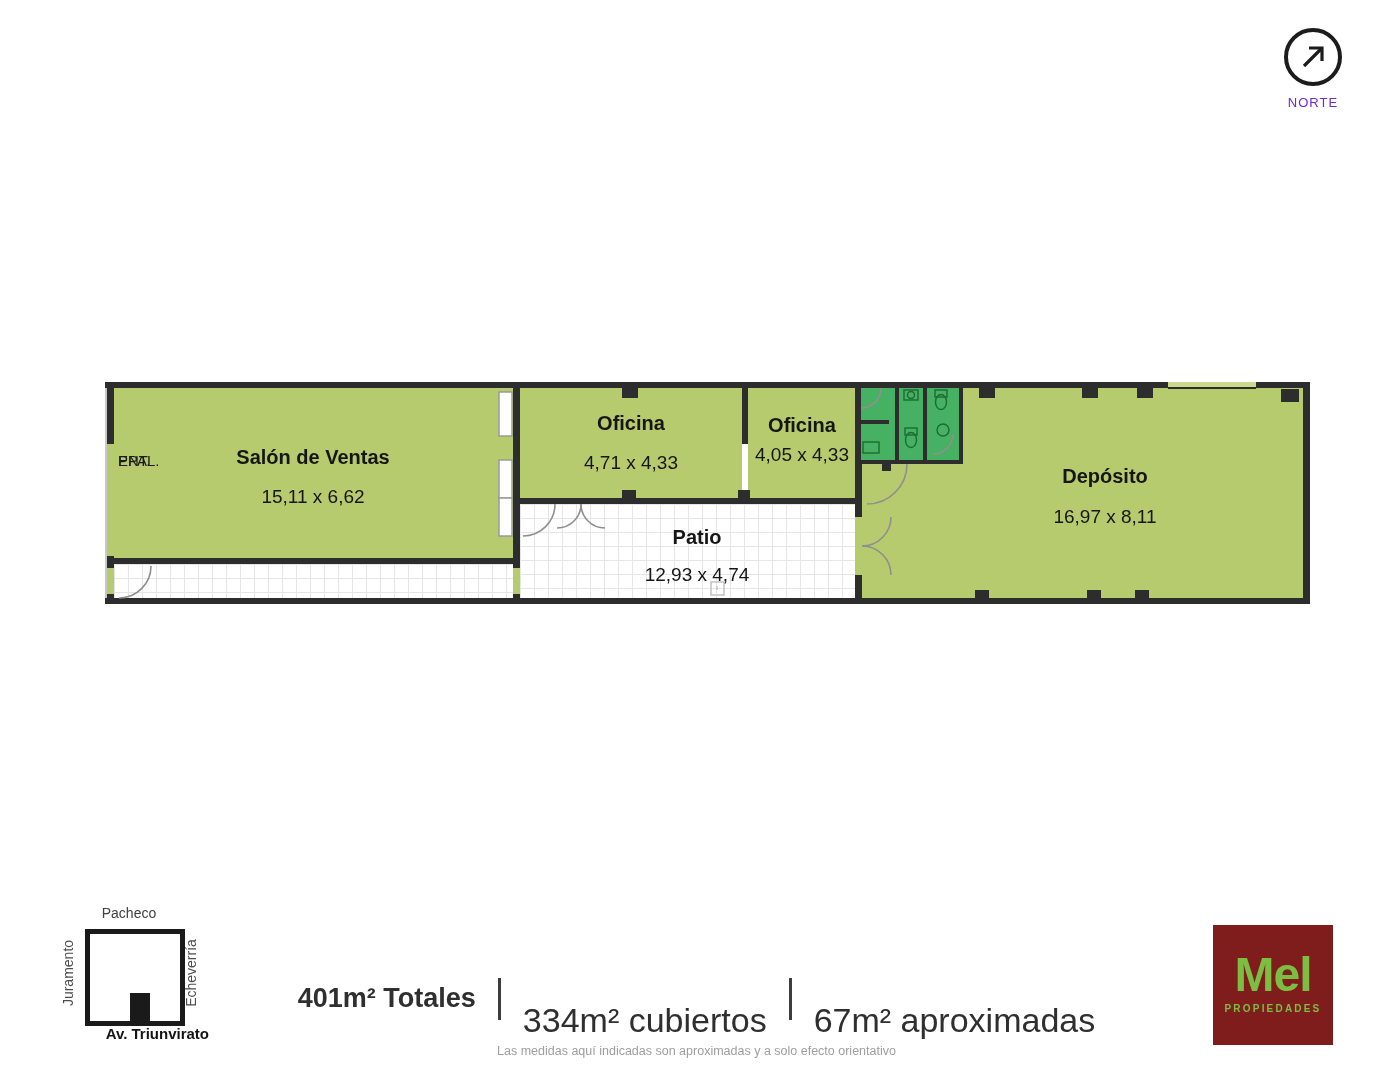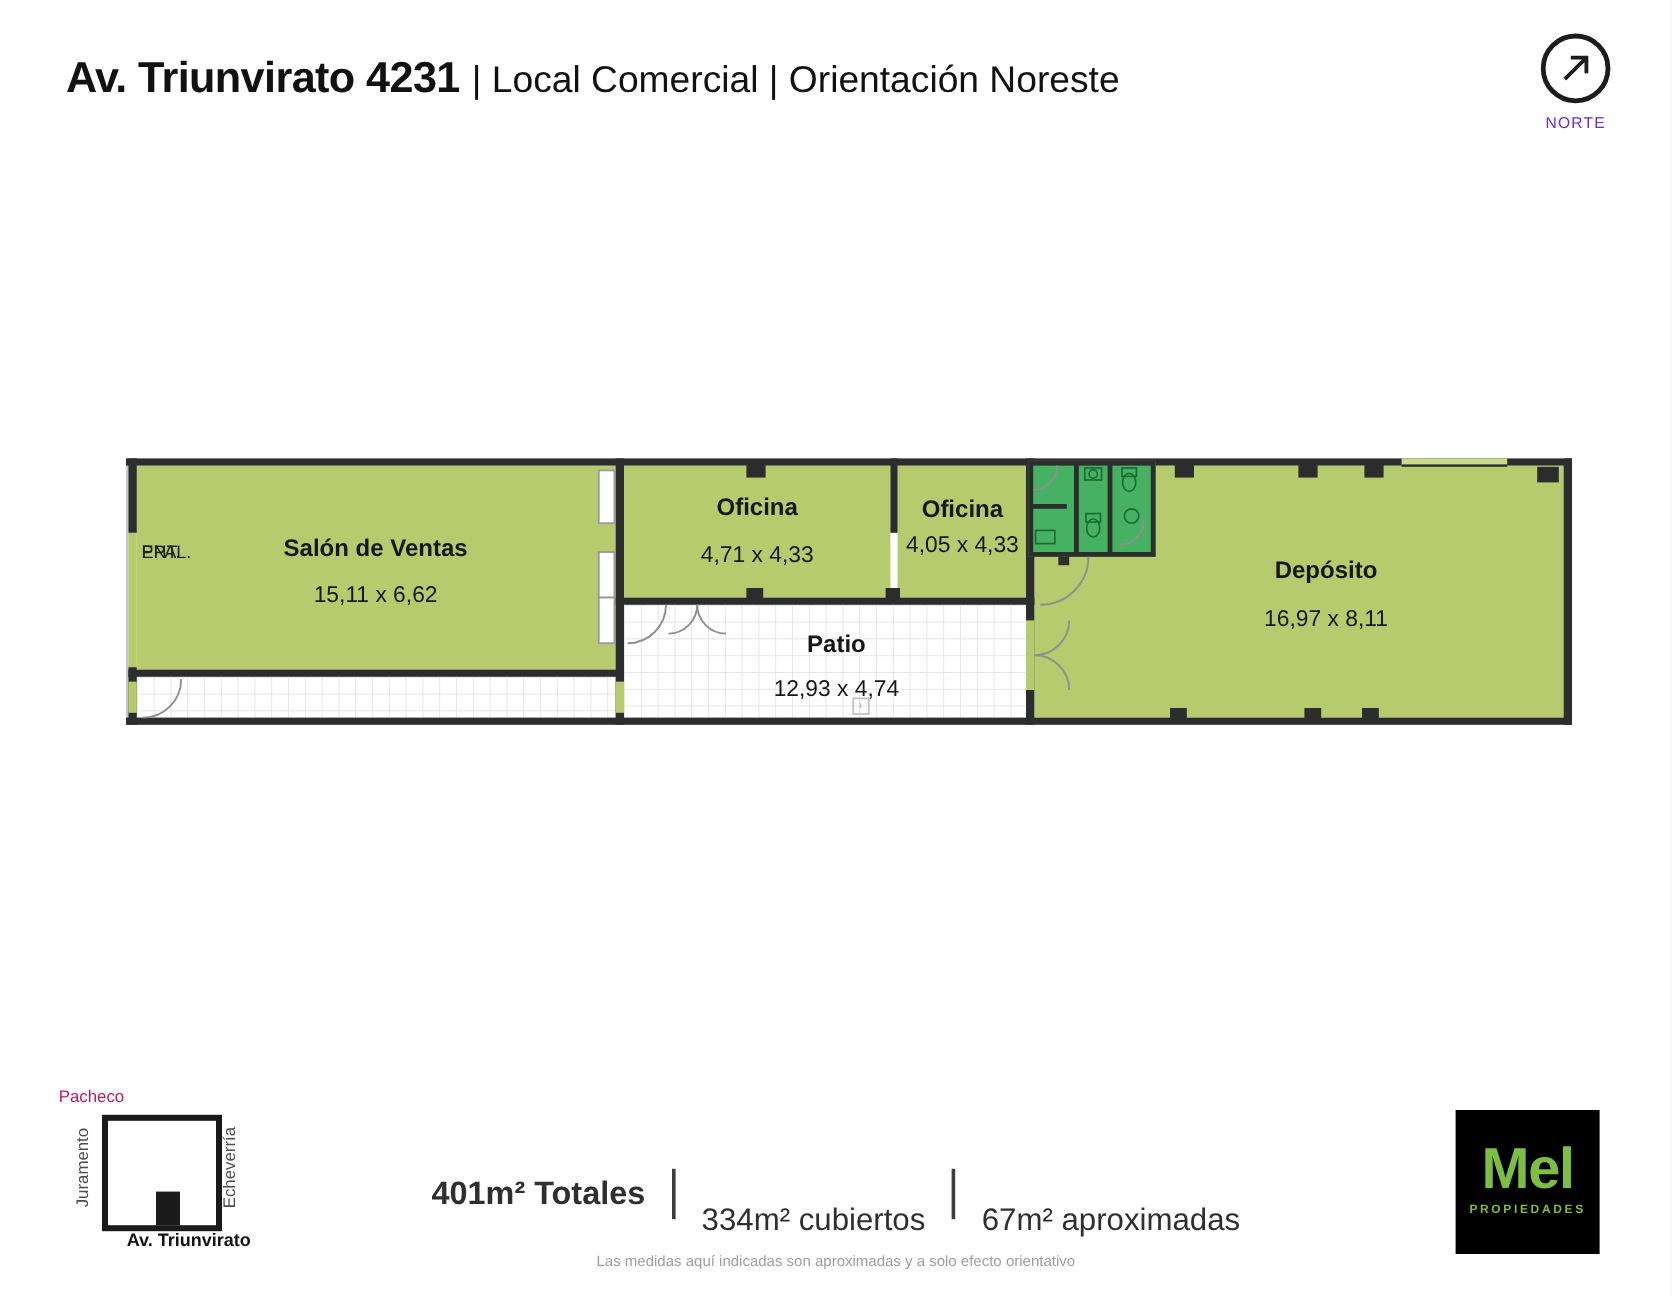--- a/index.html
+++ b/index.html
@@ -36,49 +36,46 @@
   .entlbl{font-size:15px;color:#1d1d1d;line-height:1.25;text-align:left;}
   .overlay{left:0;top:0;}
   .frame{fill:#ffffff;stroke:#9a9a9a;stroke-width:1.5;}
   .arc{fill:none;stroke:#8f8f8f;stroke-width:1.6;}
   .bwall{stroke:#2d2d2d;stroke-width:4;}
   .fix{fill:none;stroke:#1c6b33;stroke-width:1.4;}
   .drain{fill:none;stroke:#c2c2c2;stroke-width:1.5;}
 
   
   .minimap{position:absolute;left:49px;top:903px;width:160px;height:155px;}
-  .minimap .stop{position:absolute;top:2px;left:0;width:160px;font-size:14px;color:#be185d;}
+  .minimap .stop{position:absolute;top:2px;left:0;width:160px;text-align:center;font-size:14px;color:#404040;}
   .minimap .square{position:absolute;left:36px;top:26px;width:90px;height:87px;border:5px solid #1a1a1a;}
   .minimap .marker{position:absolute;left:40px;bottom:0;width:20px;height:28px;background:#1a1a1a;}
   .minimap .sleft{position:absolute;left:-31px;top:62px;width:100px;text-align:center;font-size:14px;color:#4d4d4d;transform:rotate(-90deg);}
   .minimap .sright{position:absolute;left:92px;top:62px;width:100px;text-align:center;font-size:14px;color:#4d4d4d;transform:rotate(-90deg);}
   .minimap .sbottom{position:absolute;top:122px;left:0;width:160px;text-align:right;font-size:15px;font-weight:bold;color:#141414;}
 
   
   .summary{position:absolute;left:0;top:957px;width:1393px;display:flex;justify-content:center;align-items:center;gap:22px;color:#2f2f2f;}
   .summary .tot{font-size:27px;font-weight:bold;}
-  .summary .itm{font-size:26px;margin-top:44px;}
+  .summary .itm{font-size:34px;margin-top:44px;}
   .summary .sep{width:3px;height:42px;background:#3d3d3d;}
 
   
-  .brand{position:absolute;left:1213px;top:925px;width:120px;height:120px;background:#000000;text-align:center;color:#7cbe41;}
+  .brand{position:absolute;left:1213px;top:925px;width:120px;height:120px;background:#7f1d1d;text-align:center;color:#7cbe41;}
   .brand .nm{margin-top:26px;font-size:48px;font-weight:bold;line-height:1;letter-spacing:-1px;}
   .brand .tg{margin-top:4px;font-size:10px;font-weight:bold;letter-spacing:2.2px;}
 
   
   .footer{position:absolute;left:0;top:1044px;width:1393px;text-align:center;font-size:12.5px;color:#9e9e9e;}
 </style>
 </head>
 <body>
 
 <div class="page">
 
-  <div class="header">
-    <span class="addr">Av. Triunvirato 4231</span><span class="sub">| Local Comercial | Orientación Noreste</span>
-  </div>
 
   <div class="north">
     <div class="circ">
       <svg width="34" height="34" viewBox="0 0 34 34">
         <line x1="8" y1="26" x2="25" y2="9" stroke="#1c1c1c" stroke-width="3.2"></line>
         <polyline points="13,8 26,8 26,21" fill="none" stroke="#1c1c1c" stroke-width="3.2"></polyline>
       </svg>
     </div>
     <div class="lbl">NORTE</div>
   </div>

